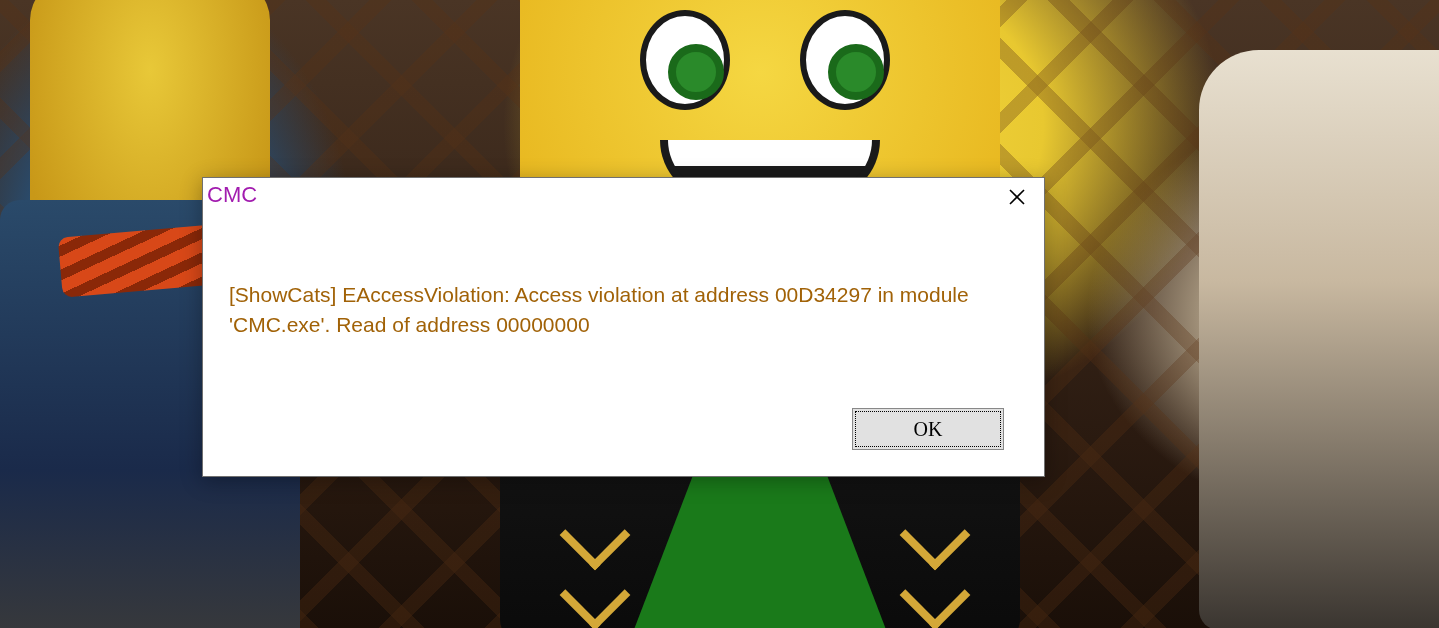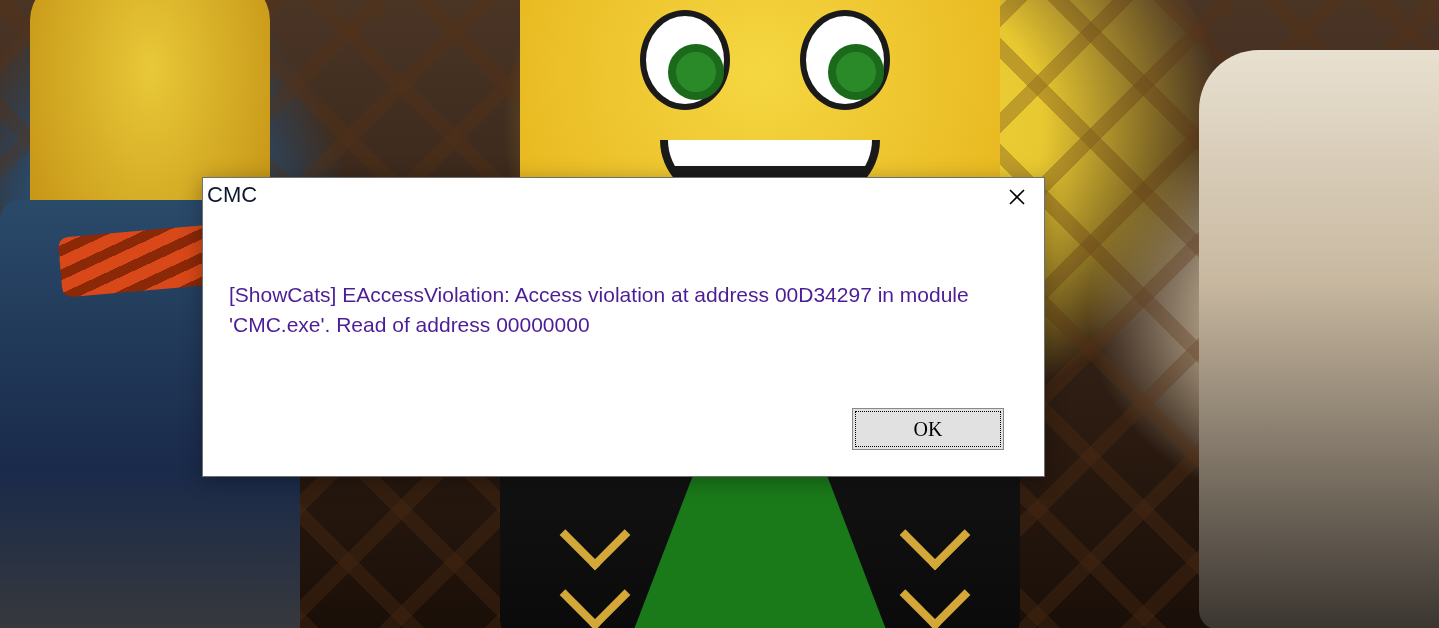--- a/index.html
+++ b/index.html
@@ -163,21 +163,21 @@
     }
     .titlebar {
       display: flex;
       justify-content: space-between;
       align-items: flex-start;
       height: 42px;
       padding-left: 2px;
     }
     .titlebar-title {
       font-size: 22px;
-      color: #0f172a;
+      color: #a21caf;
       padding-top: 4px;
       padding-left: 2px;
     }
     .close-btn {
       width: 46px;
       height: 36px;
       display: flex;
       align-items: center;
       justify-content: center;
       cursor: pointer;
@@ -185,21 +185,21 @@
       margin-right: 4px;
     }
     .close-btn svg {
       width: 18px;
       height: 18px;
     }
     .dialog-body {
       padding: 60px 26px 20px 26px;
       font-size: 21px;
       line-height: 1.45;
-      color: #4c1d95;
+      color: #a16207;
     }
     .dialog-footer {
       position: absolute;
       bottom: 26px;
       right: 40px;
       font-family: Liberation Serif, serif;
     }
     .ok-btn {
       width: 152px;
       height: 42px;

